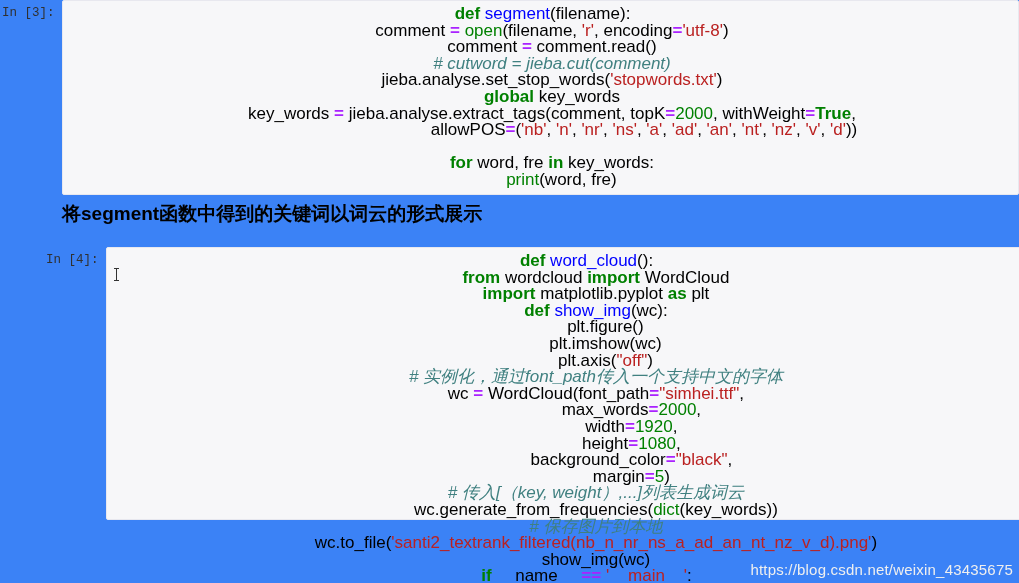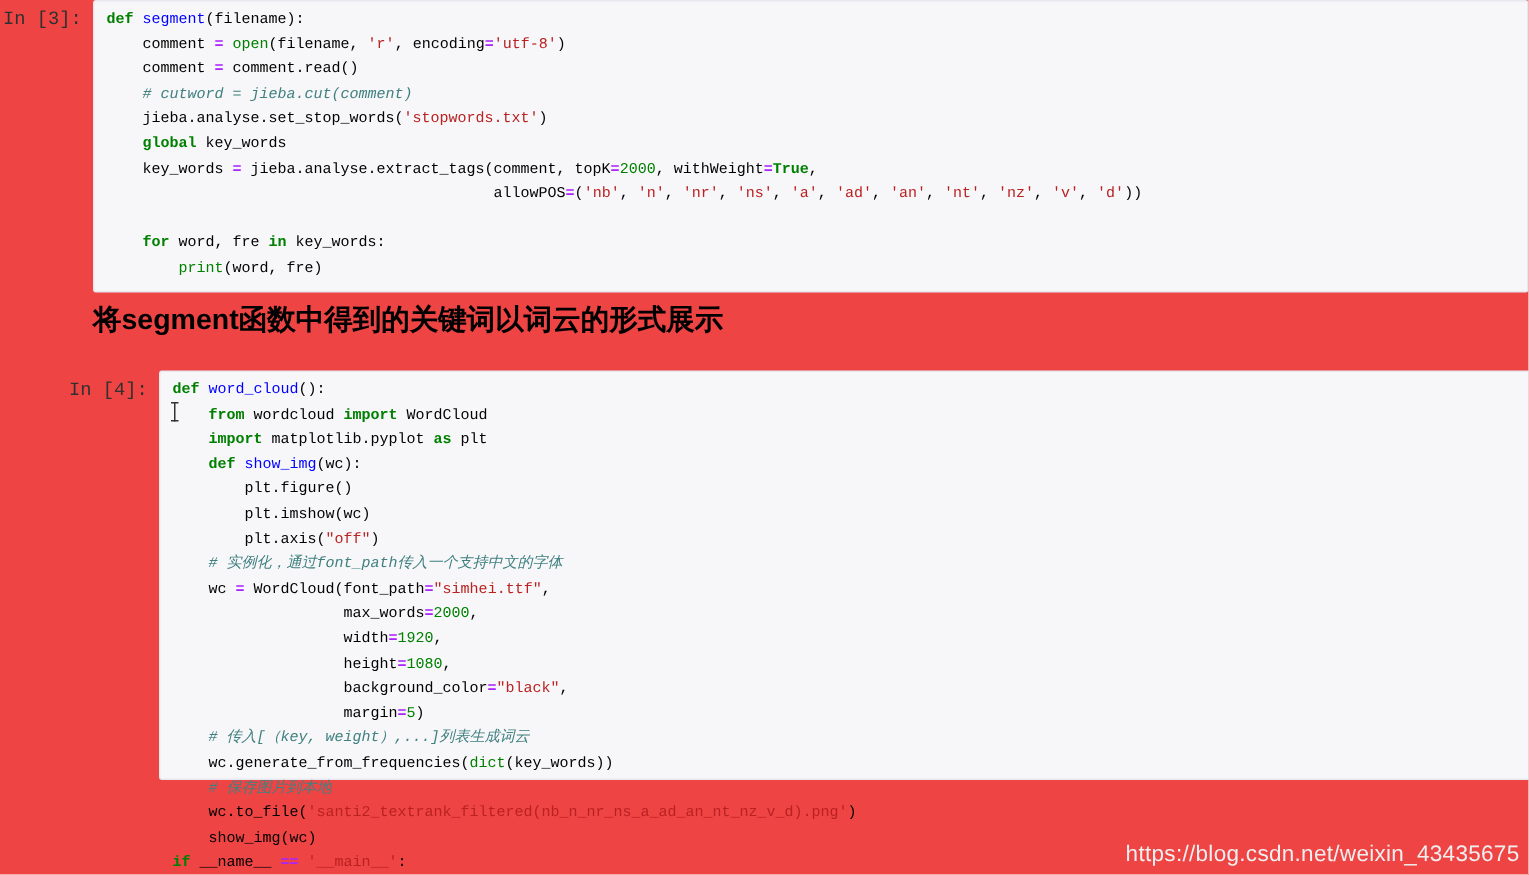--- a/index.html
+++ b/index.html
@@ -11,21 +11,21 @@
     width: 1019px;
     height: 583px;
     overflow: hidden;
     font-family: "Liberation Sans", "DejaVu Sans", sans-serif;
     position: relative;
   }
   .notebook {
     position: relative;
     width: 1019px;
     height: 583px;
-    background: #ef4444;
+    background: #3b82f6;
   }
 
   
   .cell {
     position: absolute;
     left: 0;
     width: 1019px;
     display: flex;
     align-items: flex-start;
   }
@@ -45,27 +45,28 @@
   .input-area {
     flex: 1 1 auto;
     background: #f7f7f9;
     border: 1px solid #e8e8ef;
     border-radius: 2px;
     padding: 5px 4px 5px 8px;
     box-sizing: border-box;
     min-width: 0;
   }
   .code {
-    font-family: Liberation Mono, monospace;
-    font-size: 10px;
+    font-family: Liberation Sans, sans-serif;
+    font-size: 17px;
     line-height: 16.6px;
     color: #000000;
     white-space: pre;
     letter-spacing: 0px;
     tab-size: 4;
+    text-align: center;
   }
   .code .ln {
     display: block;
     height: 16.6px;
     white-space: pre;
   }
 
   
   .kw   { color: #008000; font-weight: bold; }   
   .fn   { color: #0000ff; }                       

